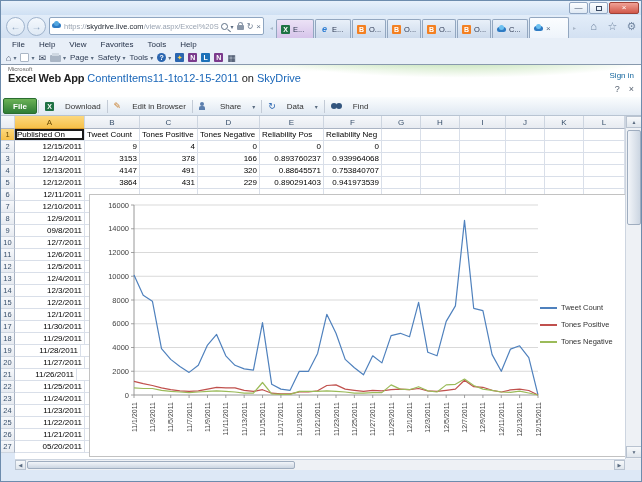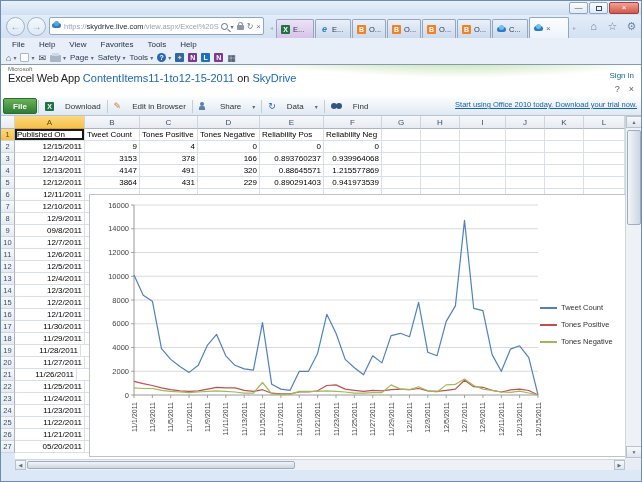--- a/index.html
+++ b/index.html
@@ -68,21 +68,21 @@
   .sepline{left:0;top:63px;width:642px;height:1px;background:#8899ad;}
   
   .appheader{left:0;top:64px;width:642px;height:32px;background:#fff;}
   .swoosh{right:0;top:0;width:470px;height:18px;
     background:
       radial-gradient(ellipse 260px 26px at 290px -6px, rgba(120,190,90,.50), rgba(120,190,90,0) 72%),
       radial-gradient(ellipse 320px 30px at 120px -14px, rgba(150,205,120,.35), rgba(150,205,120,0) 70%);}
   .brand{left:7px;top:1px;line-height:1;}
   .ms{font-size:6px;color:#666;}
   .bigline{font-size:11px;color:#222;margin-top:1px;white-space:nowrap;}
-  .bigline .b{font-weight:normal;letter-spacing:-.2px;}
+  .bigline .b{font-weight:bold;letter-spacing:-.2px;}
   .doclink{color:#1a66b8;}
   .signin{right:9px;top:6px;font-size:8px;color:#15669e;}
   .helpclose{right:9px;top:19px;font-size:9px;color:#556070;display:flex;gap:9px;}
   
   .wactoolbar{left:0;top:96px;width:642px;height:19px;background:linear-gradient(#fbfdfe,#dfe8f2);
     border-bottom:1px solid #b8c4d2;display:flex;align-items:center;padding-left:2px;}
   .filebtn{width:34px;height:16px;border:1px solid #2a6d2f;border-radius:2px;color:#fff;font-size:8px;font-weight:bold;
     text-align:center;line-height:15px;background:linear-gradient(#6cb257,#2f7d36);}
   .tbtn{display:flex;align-items:center;gap:11px;padding:0 5px;height:16px;font-size:8px;color:#333;}
   .tsep{width:1px;height:13px;background:#c3cbd6;margin:0 1px;}
@@ -294,21 +294,20 @@
     <div class="tbtn">
         <span class="dataic">↻</span>
         <span>Data</span>
         <span class="caret">▾</span>
       </div>
     <span class="tsep"></span>
     <div class="tbtn">
         <span class="bino"></span>
         <span>Find</span>
       </div>
-    <a class="promo">Start using Office 2010 today. Download your trial now.</a>
   </div>
 
   <div class="abs gridbg"></div>
   <div class="abs colheaders" id="colheaders">
       <div class="chd corner"></div>
       <div class="chd selcol" style="width: 70px;">A</div>
       <div class="chd" style="width: 55px;">B</div>
       <div class="chd" style="width: 58px;">C</div>
       <div class="chd" style="width: 62px;">D</div>
       <div class="chd" style="width: 64px;">E</div>
@@ -366,21 +365,21 @@
         <div class="cell num" style="width: 39px;"></div>
         <div class="cell num" style="width: 41px;"></div>
       </div>
       <div class="row">
         <div class="rhd">4</div>
         <div class="cell num" style="width: 70px;">12/13/2011</div>
         <div class="cell num" style="width: 55px;">4147</div>
         <div class="cell num" style="width: 58px;">491</div>
         <div class="cell num" style="width: 62px;">320</div>
         <div class="cell num" style="width: 64px;">0.88645571</div>
-        <div class="cell num" style="width: 58px;">1.215577869</div>
+        <div class="cell num" style="width: 58px;">0.753840707</div>
         <div class="cell num" style="width: 39px;"></div>
         <div class="cell num" style="width: 39px;"></div>
         <div class="cell num" style="width: 46px;"></div>
         <div class="cell num" style="width: 39px;"></div>
         <div class="cell num" style="width: 39px;"></div>
         <div class="cell num" style="width: 41px;"></div>
       </div>
       <div class="row">
         <div class="rhd">5</div>
         <div class="cell num" style="width: 70px;">12/12/2011</div>

